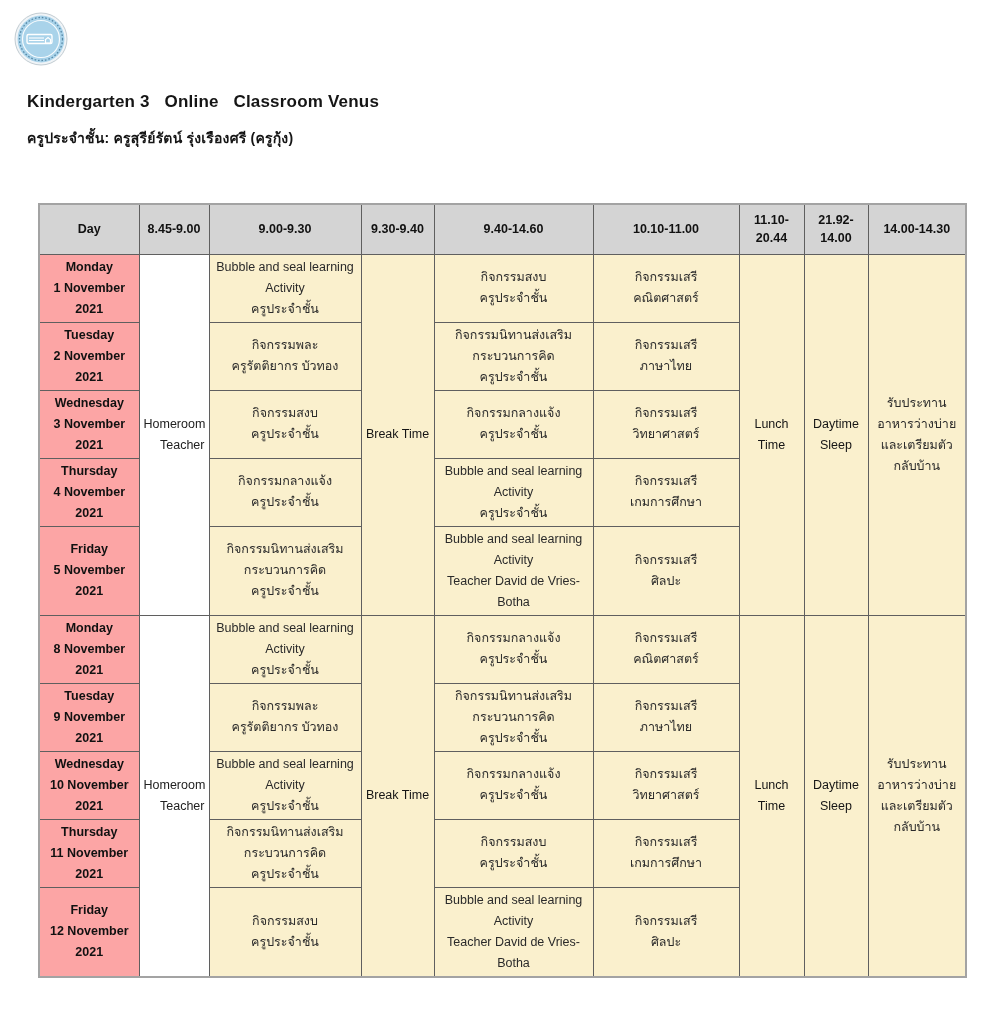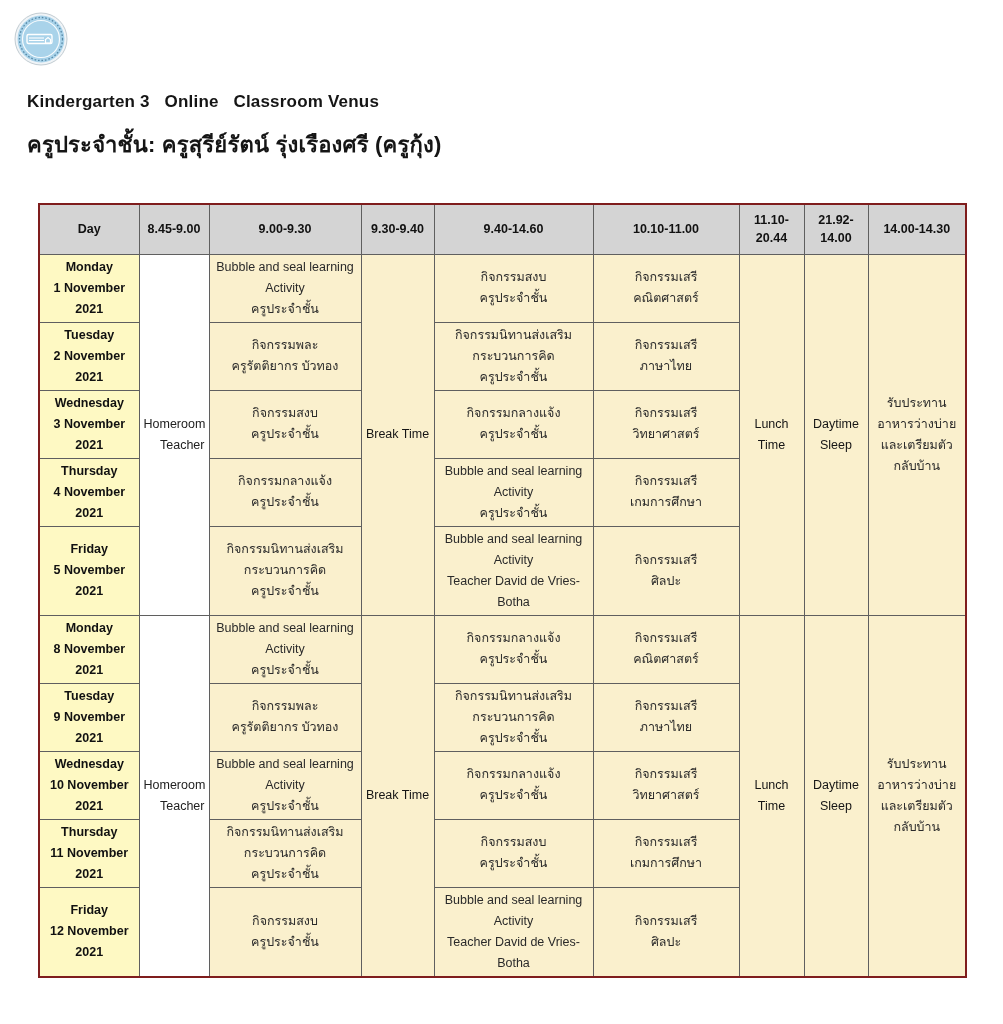--- a/index.html
+++ b/index.html
@@ -17,46 +17,46 @@
   }
   .titles { position: absolute; left: 18px; top: 92px; margin-left: 9px; }
   .title-line {
     font-weight: bold;
     font-size: 17px;
     color: #151515;
     margin: 0 0 15px 0;
     white-space: pre;
     letter-spacing: 0.2px;
   }
-  .title-line.thai { font-size: 22px; }
+  .title-line.thai { font-size: 14px; }
   table.schedule {
     position: absolute; left: 38px; top: 203px;
     border-collapse: collapse;
     table-layout: fixed;
     width: 927px;
-    border: 2px solid #7f1d1d;
+    border: 2px solid #a3a3a3;
   }
   .schedule td, .schedule th {
     border: 1px solid #5f5f5f;
     padding: 2px 4px;
     text-align: center;
     vertical-align: middle;
     white-space: pre-line;
     font-size: 12.5px;
     line-height: 21px;
     overflow: hidden;
   }
   .schedule th {
     background: #d4d4d4;
     font-weight: bold;
     color: #111;
     line-height: 18px;
   }
   td.day {
-    background: #fef9c3;
+    background: #fca5a5;
     font-weight: bold;
     color: #111;
   }
   td.act {
     background: #faf0cd;
     color: #2a2a2a;
   }
   td.white-cell {
     background: #ffffff;
     color: #222;

